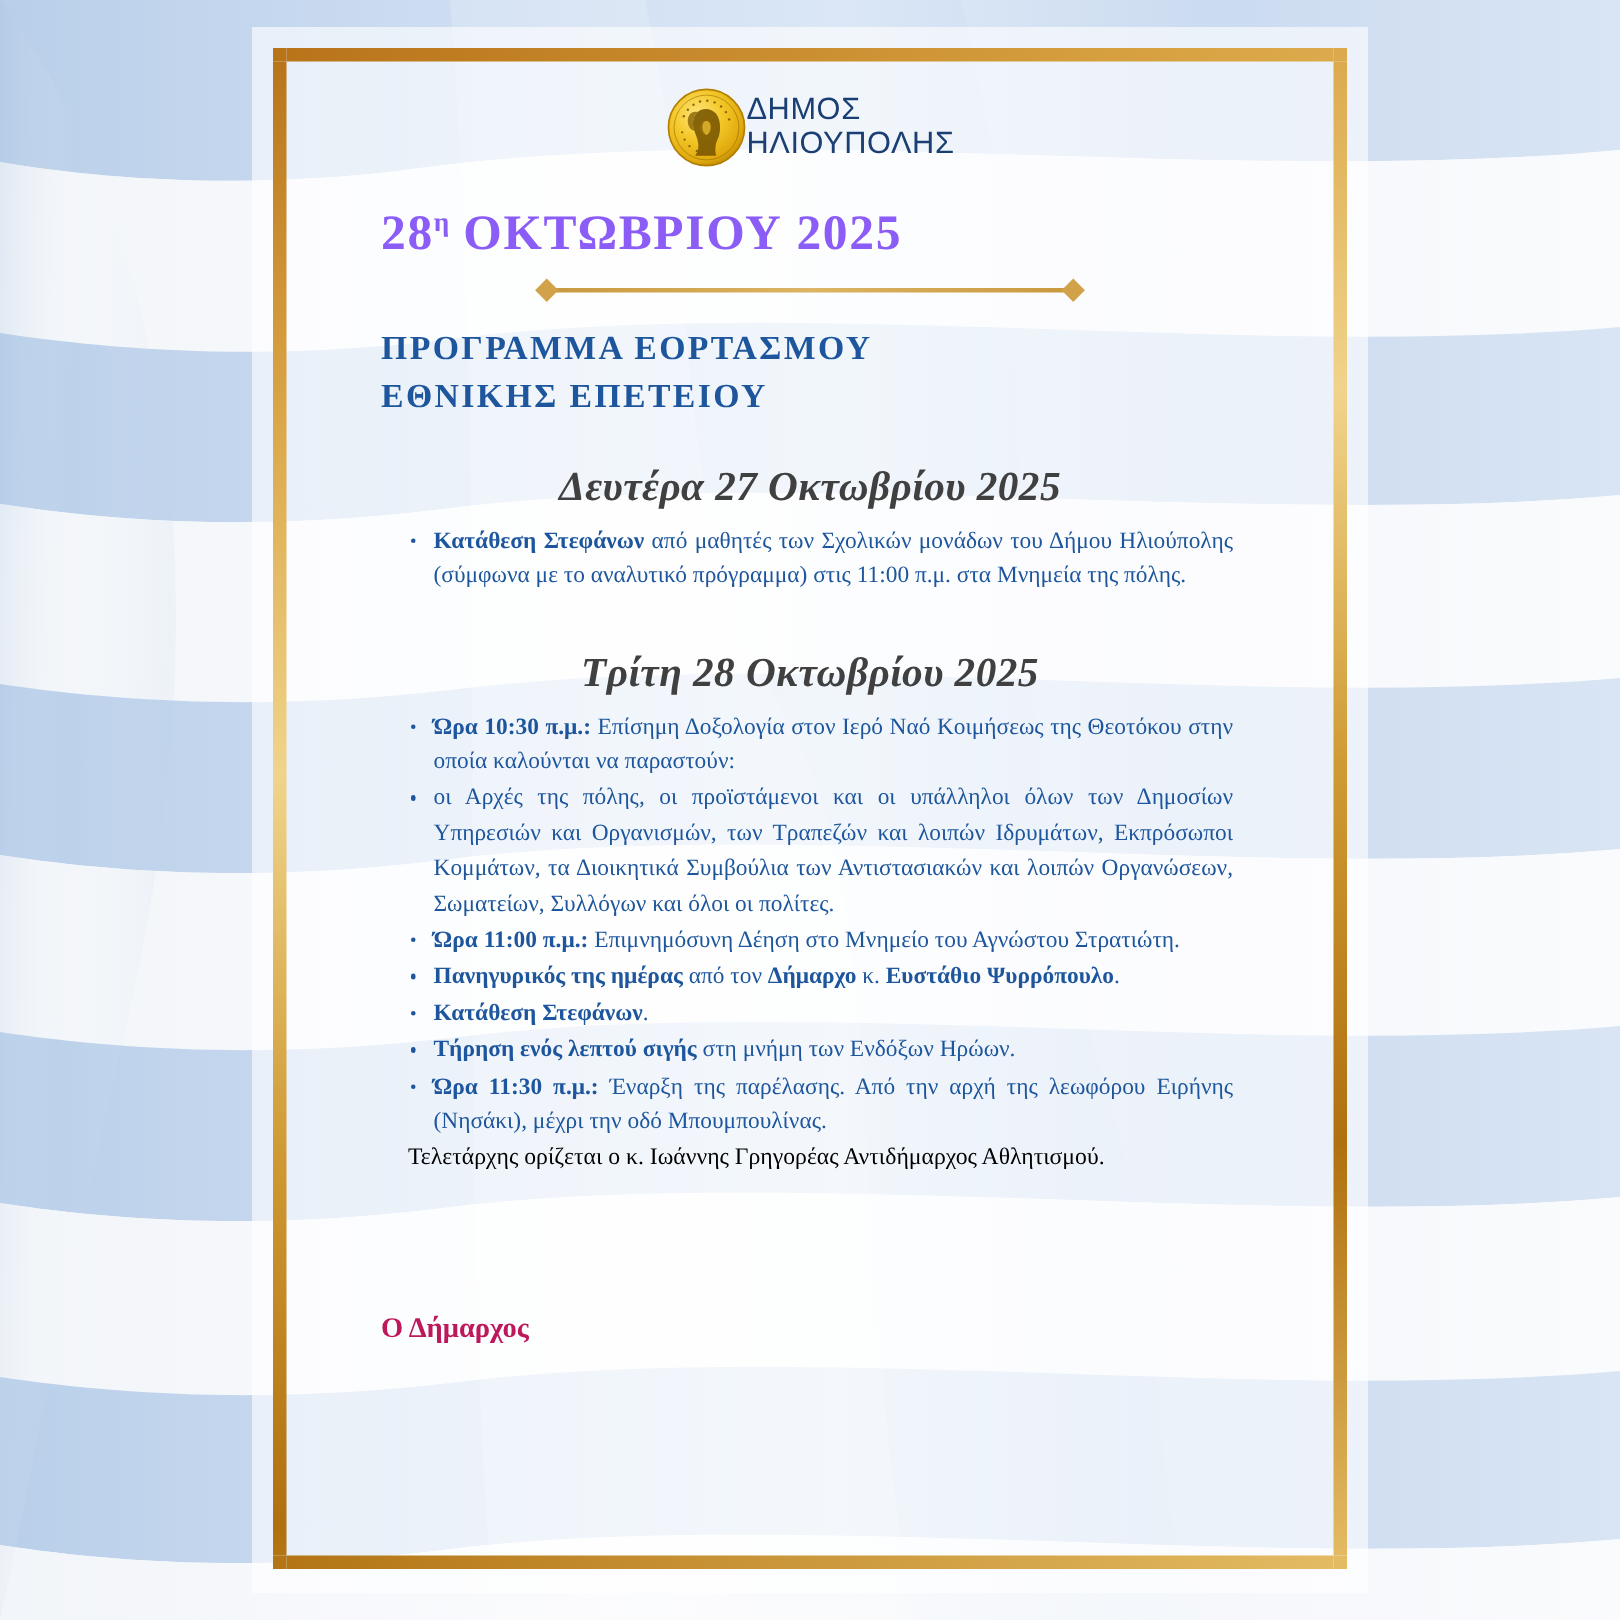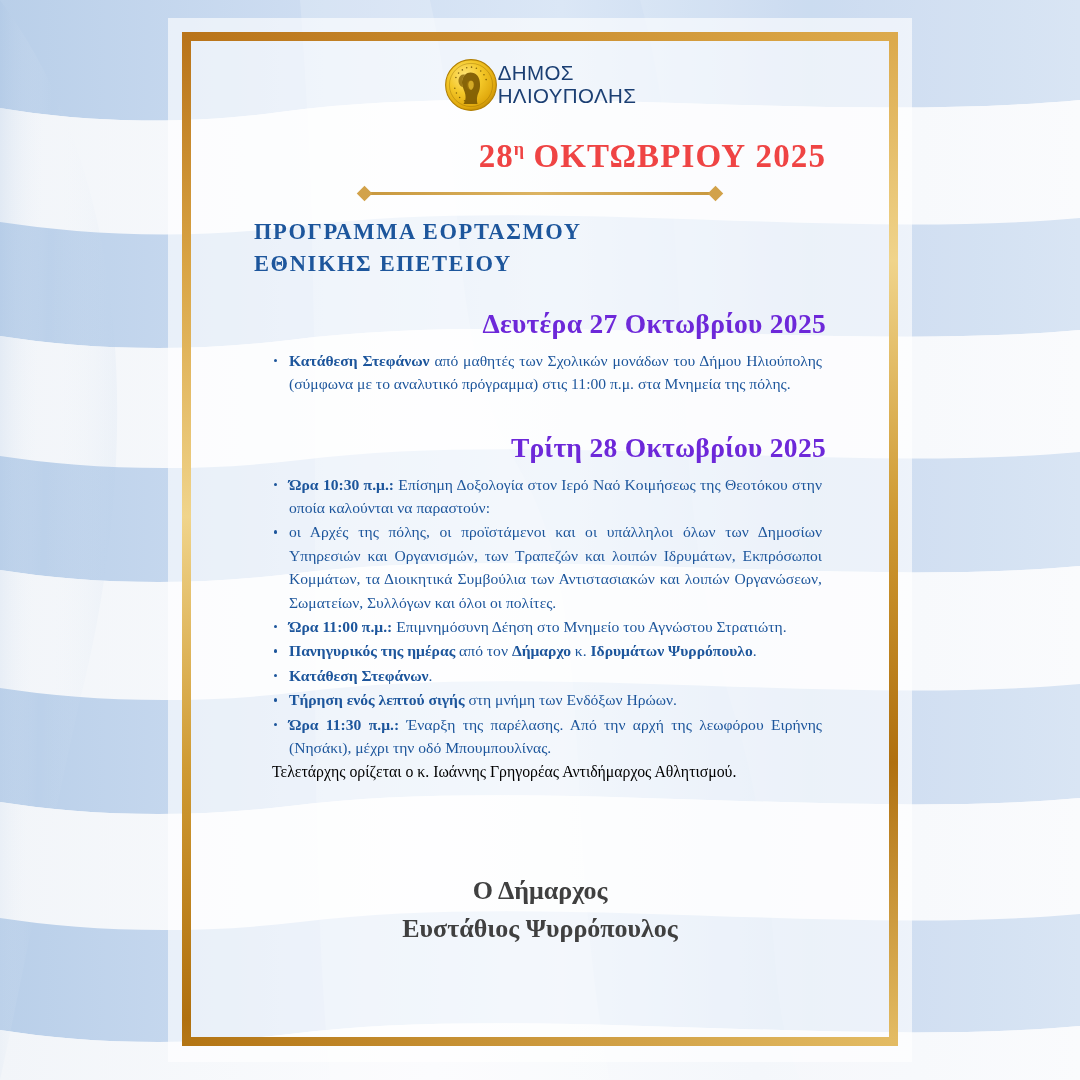--- a/index.html
+++ b/index.html
@@ -78,22 +78,22 @@
     line-height: 1.12;
     letter-spacing: 0.4px;
   }
   .logo-text div {
     font-size: 20.5px;
     font-weight: 400;
   }
 
   
   .main-date {
-    text-align: right;
-    color: #ef4444;
+    text-align: left;
+    color: #8b5cf6;
     font-weight: bold;
     font-size: 33px;
     letter-spacing: 1.1px;
     margin-top: 22px;
   }
   .main-date sup {
     font-size: 0.55em;
     vertical-align: super;
     letter-spacing: 0;
   }
@@ -123,27 +123,28 @@
     text-align: left;
     color: #1d569c;
     font-weight: bold;
     font-size: 22.5px;
     letter-spacing: 1.6px;
     line-height: 1.42;
     margin-top: 17px;
   }
 
   .day-heading {
-    text-align: right;
-    color: #6d28d9;
+    text-align: center;
+    color: #404040;
     font-weight: bold;
     font-size: 27.5px;
     letter-spacing: 0.3px;
     margin-top: 28px;
     margin-bottom: 9px;
+    font-style: italic;
   }
   .day-heading.second { margin-top: 36px; }
 
   
   .bullets {
     list-style: none;
     margin: 0;
     padding: 0 4px 0 18px;
   }
   .bullets li {
@@ -171,24 +172,23 @@
   .closing {
     color: #000000;
     font-weight: normal;
     font-size: 15.8px;
     line-height: 1.52;
     text-align: justify;
     padding: 0 4px 0 18px;
   }
 
   .signature {
-    text-align: center;
-    color: #404040;
+    color: #be185d;
     font-weight: bold;
-    font-size: 26px;
+    font-size: 19px;
     line-height: 1.45;
     margin-top: 88px;
   }
 </style>
 </head>
 <body>
 
 <svg id="flag-bg" viewBox="0 0 1080 1080" preserveAspectRatio="none">
   <defs>
     <linearGradient id="blueStripe" x1="0" y1="0" x2="1" y2="0">
@@ -297,26 +297,25 @@
   <div class="day-heading">Δευτέρα 27 Οκτωβρίου 2025</div>
   <ul class="bullets" id="day1-list">
       <li><b>Κατάθεση Στεφάνων</b><span> από μαθητές των Σχολικών μονάδων του Δήμου Ηλιούπολης (σύμφωνα με το αναλυτικό πρόγραμμα) στις 11:00 π.μ. στα Μνημεία της πόλης.</span></li>
     </ul>
 
   <div class="day-heading second">Τρίτη 28 Οκτωβρίου 2025</div>
   <ul class="bullets" id="day2-list">
       <li><b>Ώρα 10:30 π.μ.:</b><span> Επίσημη Δοξολογία στον Ιερό Ναό Κοιμήσεως της Θεοτόκου στην οποία καλούνται να παραστούν:</span></li>
       <li><span>οι Αρχές της πόλης, οι προϊστάμενοι και οι υπάλληλοι όλων των Δημοσίων Υπηρεσιών και Οργανισμών, των Τραπεζών και λοιπών Ιδρυμάτων, Εκπρόσωποι Κομμάτων, τα Διοικητικά Συμβούλια των Αντιστασιακών και λοιπών Οργανώσεων, Σωματείων, Συλλόγων και όλοι οι πολίτες.</span></li>
       <li><b>Ώρα 11:00 π.μ.:</b><span> Επιμνημόσυνη Δέηση στο Μνημείο του Αγνώστου Στρατιώτη.</span></li>
-      <li><b>Πανηγυρικός της ημέρας</b><span> από τον </span><b>Δήμαρχο</b><span> κ. </span><b>Ιδρυμάτων Ψυρρόπουλο</b><span>.</span></li>
+      <li><b>Πανηγυρικός της ημέρας</b><span> από τον </span><b>Δήμαρχο</b><span> κ. </span><b>Ευστάθιο Ψυρρόπουλο</b><span>.</span></li>
       <li><b>Κατάθεση Στεφάνων</b><span>.</span></li>
       <li><b>Τήρηση  ενός λεπτού σιγής</b><span> στη μνήμη των Ενδόξων Ηρώων.</span></li>
       <li><b>Ώρα 11:30 π.μ.:</b><span>  Έναρξη της παρέλασης. Από την αρχή της λεωφόρου Ειρήνης (Νησάκι), μέχρι την οδό Μπουμπουλίνας.</span></li>
     </ul>
 
   <div class="closing">Τελετάρχης ορίζεται ο κ. Ιωάννης Γρηγορέας Αντιδήμαρχος Αθλητισμού.</div>
 
   <div class="signature">
     <div>Ο Δήμαρχος</div>
-    <div>Ευστάθιος Ψυρρόπουλος</div>
   </div>
 
 </div>
 
 </body></html>

